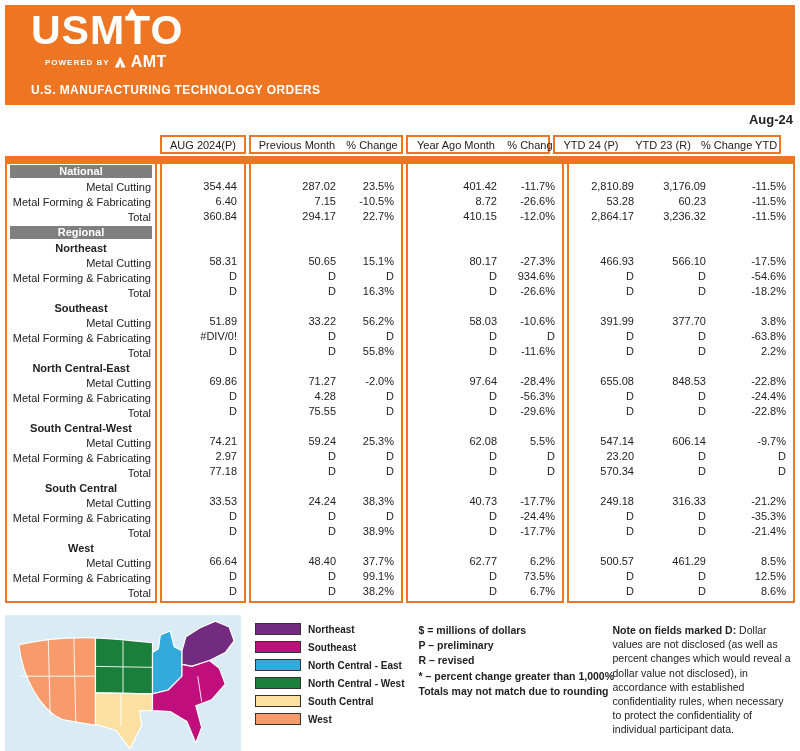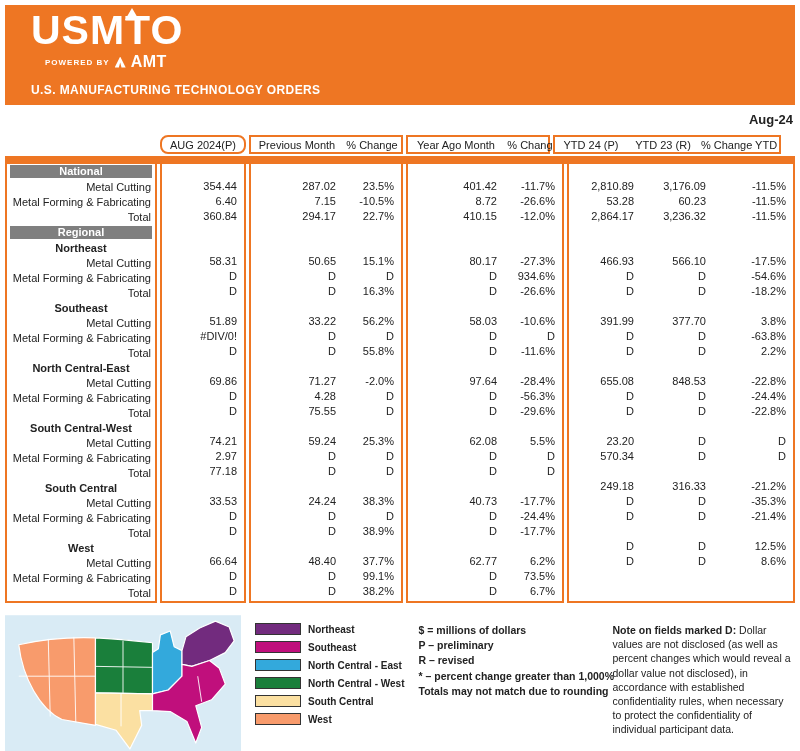--- a/index.html
+++ b/index.html
@@ -26,21 +26,21 @@
 
   
   .date-row{width:790px;text-align:right;font-size:13px;font-weight:bold;margin-top:7px;padding-right:2px;}
 
   
   .tbl{width:790px;margin-top:8px;}
   .hdr-row,.band,.body-row{display:flex;column-gap:3px;}
   .hdr-spacer{width:152px;}
   .hbox{border:2px solid var(--orange);background:#fff;height:19px;display:grid;align-items:center;}
   .hbox .hc{font-size:11px;text-align:center;white-space:nowrap;overflow:hidden;}
-  .hbox-aug{width:86px;grid-template-columns:1fr;border-radius:8px;}
+  .hbox-aug{width:86px;grid-template-columns:1fr;}
   .hbox-prev{width:154px;grid-template-columns:92px 58px;}
   .hbox-yam{width:144px;grid-template-columns:96px 58px;}
   .hbox-ytd{width:228px;grid-template-columns:72px 72px 80px;}
   .band{display:block;width:790px;height:8px;background:var(--orange);margin-top:2px;}
   .body-row{margin-top:0;}
   .bbox{border:2px solid var(--orange);border-top:none;background:#fff;}
   .bbox-label{width:152px;}
   .bbox-aug{width:86px;}
   .bbox-prev{width:154px;}
   .bbox-yam{width:158px;}
@@ -608,20 +608,25 @@
           <div class="tcell">D</div>
           <div class="tcell">D</div>
           <div class="tcell">-22.8%</div>
         </div>
         <div class="trow">
           <div class="tcell"></div>
           <div class="tcell"></div>
           <div class="tcell"></div>
         </div>
         <div class="trow">
+          <div class="tcell">547.14</div>
+          <div class="tcell">606.14</div>
+          <div class="tcell">-9.7%</div>
+        </div>
+        <div class="trow">
           <div class="tcell">23.20</div>
           <div class="tcell">D</div>
           <div class="tcell">D</div>
         </div>
         <div class="trow">
           <div class="tcell">570.34</div>
           <div class="tcell">D</div>
           <div class="tcell">D</div>
         </div>
         <div class="trow">
@@ -641,20 +646,25 @@
         </div>
         <div class="trow">
           <div class="tcell">D</div>
           <div class="tcell">D</div>
           <div class="tcell">-21.4%</div>
         </div>
         <div class="trow">
           <div class="tcell"></div>
           <div class="tcell"></div>
           <div class="tcell"></div>
+        </div>
+        <div class="trow">
+          <div class="tcell">500.57</div>
+          <div class="tcell">461.29</div>
+          <div class="tcell">8.5%</div>
         </div>
         <div class="trow">
           <div class="tcell">D</div>
           <div class="tcell">D</div>
           <div class="tcell">12.5%</div>
         </div>
         <div class="trow">
           <div class="tcell">D</div>
           <div class="tcell">D</div>
           <div class="tcell">8.6%</div>

